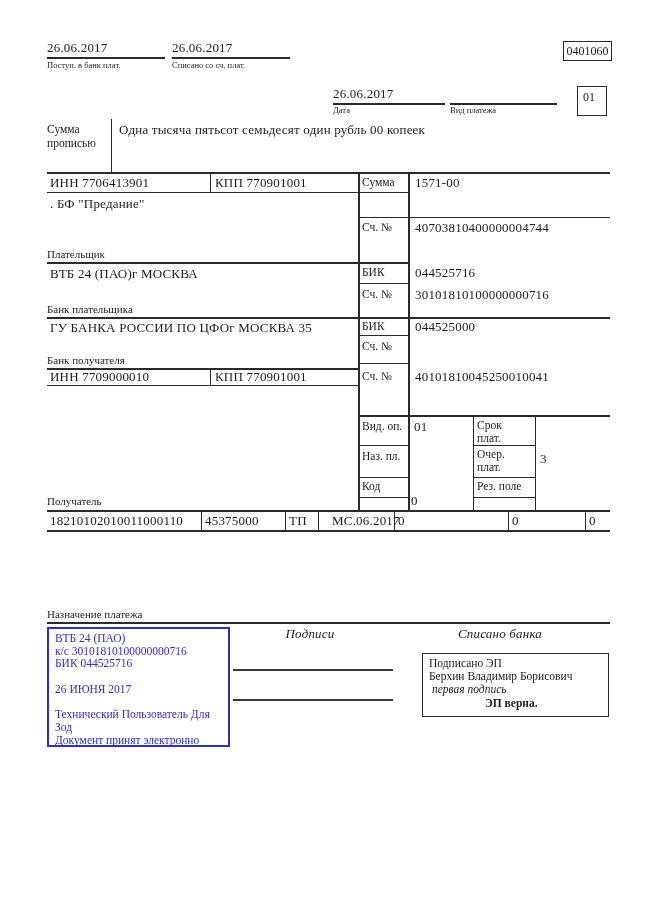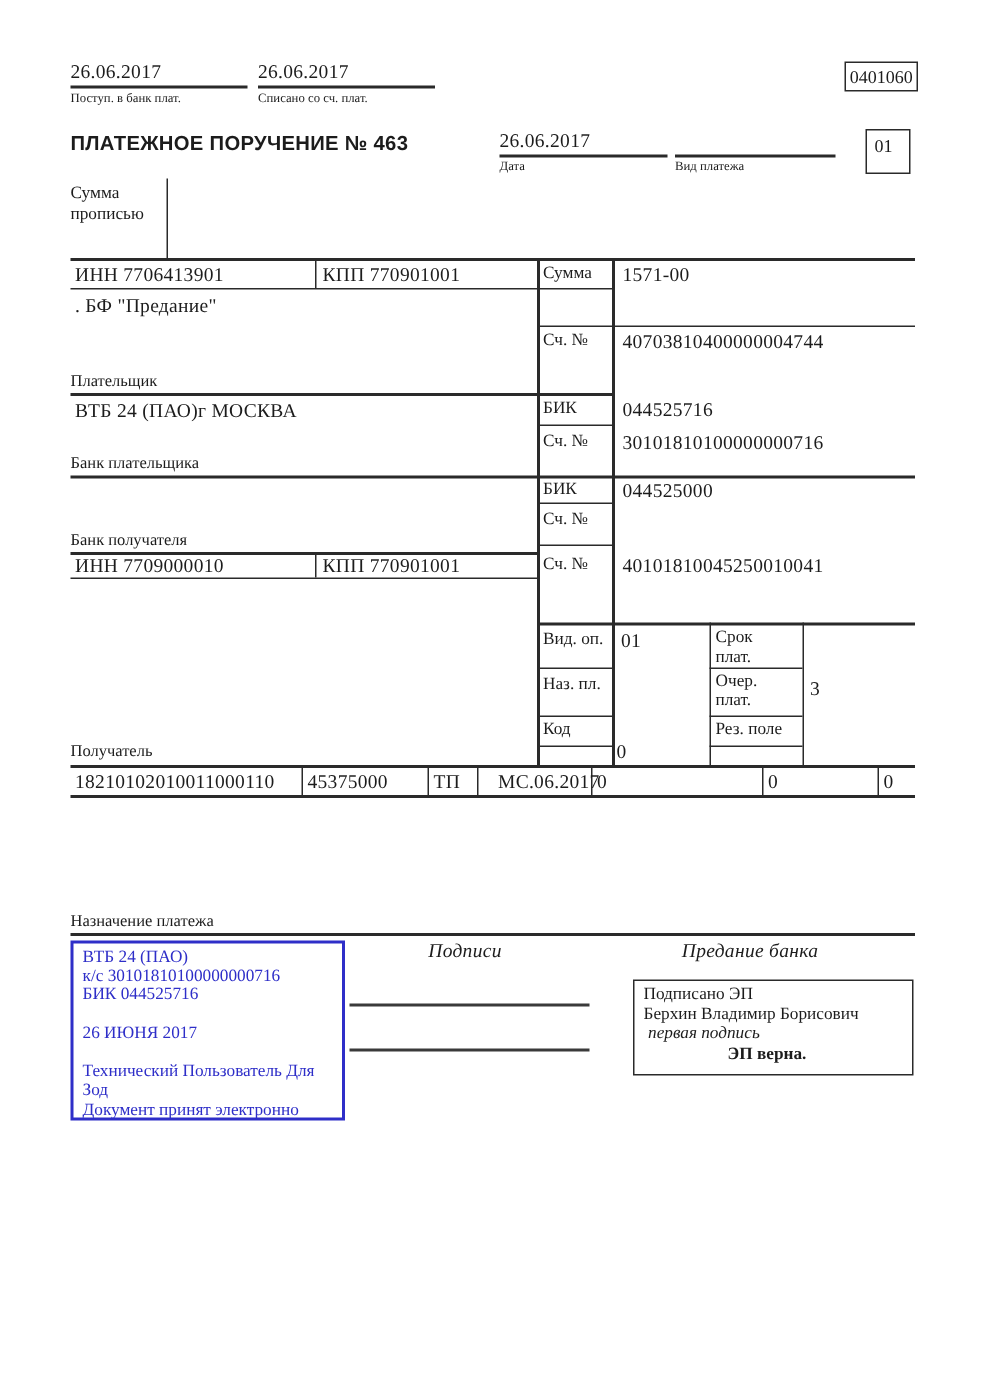--- a/index.html
+++ b/index.html
@@ -33,31 +33,31 @@
 <div class="page">
 
   <div class="t fs13" style="left:47px;top:41px">26.06.2017</div>
   <div class="t fs13" style="left:172px;top:41px">26.06.2017</div>
   <i class="r" style="left:47px;top:57px;width:118px;height:1.5px"></i>
   <i class="r" style="left:172px;top:57px;width:118px;height:1.5px"></i>
   <div class="t fs8" style="left:47px;top:61px">Поступ. в банк плат.</div>
   <div class="t fs8" style="left:172px;top:61px">Списано со сч. плат.</div>
   <div class="boxed fs12" style="left:563px;top:41px;width:49px;height:20px;line-height:18px">0401060</div>
 
-  <div class="t title" style="left:47px;top:89px">ПЛАТЕЖНОЕ ПОРУЧЕНИЕ № 463</div>
   <div class="t fs13" style="left:333px;top:87px">26.06.2017</div>
   <i class="r" style="left:333px;top:103px;width:112px;height:1.5px"></i>
   <i class="r" style="left:450px;top:103px;width:107px;height:1.5px"></i>
   <div class="t fs8" style="left:333px;top:106px">Дата</div>
   <div class="t fs8" style="left:450px;top:106px">Вид платежа</div>
   <div class="boxed fs12" style="left:577px;top:86px;width:30px;height:30px;text-align:left;padding:3px 0 0 5px">01</div>
 
   <div class="t fs115" style="left:47px;top:123px">Сумма</div>
   <div class="t fs115" style="left:47px;top:137px">прописью</div>
   <i class="v" style="left:111px;top:119px;width:1px;height:53px"></i>
+  <div class="t fs13" style="left:119px;top:123px">Одна тысяча пятьсот семьдесят один рубль 00 копеек</div>
 
   <i class="r" style="left:47px;top:172px;width:563px;height:2px"></i>
   <i class="r" style="left:47px;top:192px;width:361px;height:1px"></i>
   <i class="v" style="left:210px;top:172px;width:1px;height:20px"></i>
   <i class="v" style="left:358px;top:172px;width:1.5px;height:338px"></i>
   <i class="v" style="left:408px;top:172px;width:1.5px;height:338px"></i>
   <i class="r" style="left:358px;top:217px;width:252px;height:1px"></i>
   <i class="r" style="left:47px;top:262px;width:361px;height:1.5px"></i>
   <i class="r" style="left:358px;top:283px;width:50px;height:1px"></i>
   <i class="r" style="left:47px;top:317px;width:563px;height:2px"></i>
@@ -93,20 +93,21 @@
   <div class="t fs13" style="left:415px;top:221px">40703810400000004744</div>
   <div class="t fs11" style="left:47px;top:249px">Плательщик</div>
 
   <div class="t fs13" style="left:50px;top:267px">ВТБ 24 (ПАО)г МОСКВА</div>
   <div class="t fs115" style="left:362px;top:266px">БИК</div>
   <div class="t fs13" style="left:415px;top:266px">044525716</div>
   <div class="t fs115" style="left:362px;top:288px">Сч. №</div>
   <div class="t fs13" style="left:415px;top:288px">30101810100000000716</div>
   <div class="t fs11" style="left:47px;top:304px">Банк плательщика</div>
 
+  <div class="t fs13" style="left:50px;top:321px">ГУ БАНКА РОССИИ ПО ЦФОг МОСКВА 35</div>
   <div class="t fs115" style="left:362px;top:320px">БИК</div>
   <div class="t fs13" style="left:415px;top:320px">044525000</div>
   <div class="t fs115" style="left:362px;top:340px">Сч. №</div>
   <div class="t fs11" style="left:47px;top:355px">Банк получателя</div>
 
   <div class="t fs13" style="left:50px;top:370px">ИНН 7709000010</div>
   <div class="t fs13" style="left:215px;top:370px">КПП 770901001</div>
   <div class="t fs115" style="left:362px;top:370px">Сч. №</div>
   <div class="t fs13" style="left:415px;top:370px">40101810045250010041</div>
   <div class="t fs11" style="left:47px;top:496px">Получатель</div>
@@ -138,21 +139,21 @@
 к/с 30101810100000000716
 БИК 044525716
 
 26 ИЮНЯ 2017
 
 Технический Пользователь Для
 Зод
 Документ принят электронно</div>
 
   <div class="t fs13 center" style="left:235px;top:627px;width:150px">Подписи</div>
-  <div class="t fs13 center" style="left:415px;top:627px;width:170px">Предание банка</div>
+  <div class="t fs13 center" style="left:415px;top:627px;width:170px">Списано банка</div>
 
   <i class="r" style="left:233px;top:669px;width:160px;height:1.5px;background:#3a3a3a"></i>
   <i class="r" style="left:233px;top:699px;width:160px;height:1.5px;background:#3a3a3a"></i>
 
   <div class="epbox">
     <div class="ep-title">Подписано ЭП</div>
     <div>Берхин Владимир Борисович</div>
     <div class="ep-sub">первая подпись</div>
     <div class="ep-ver">ЭП верна.</div>
   </div>

